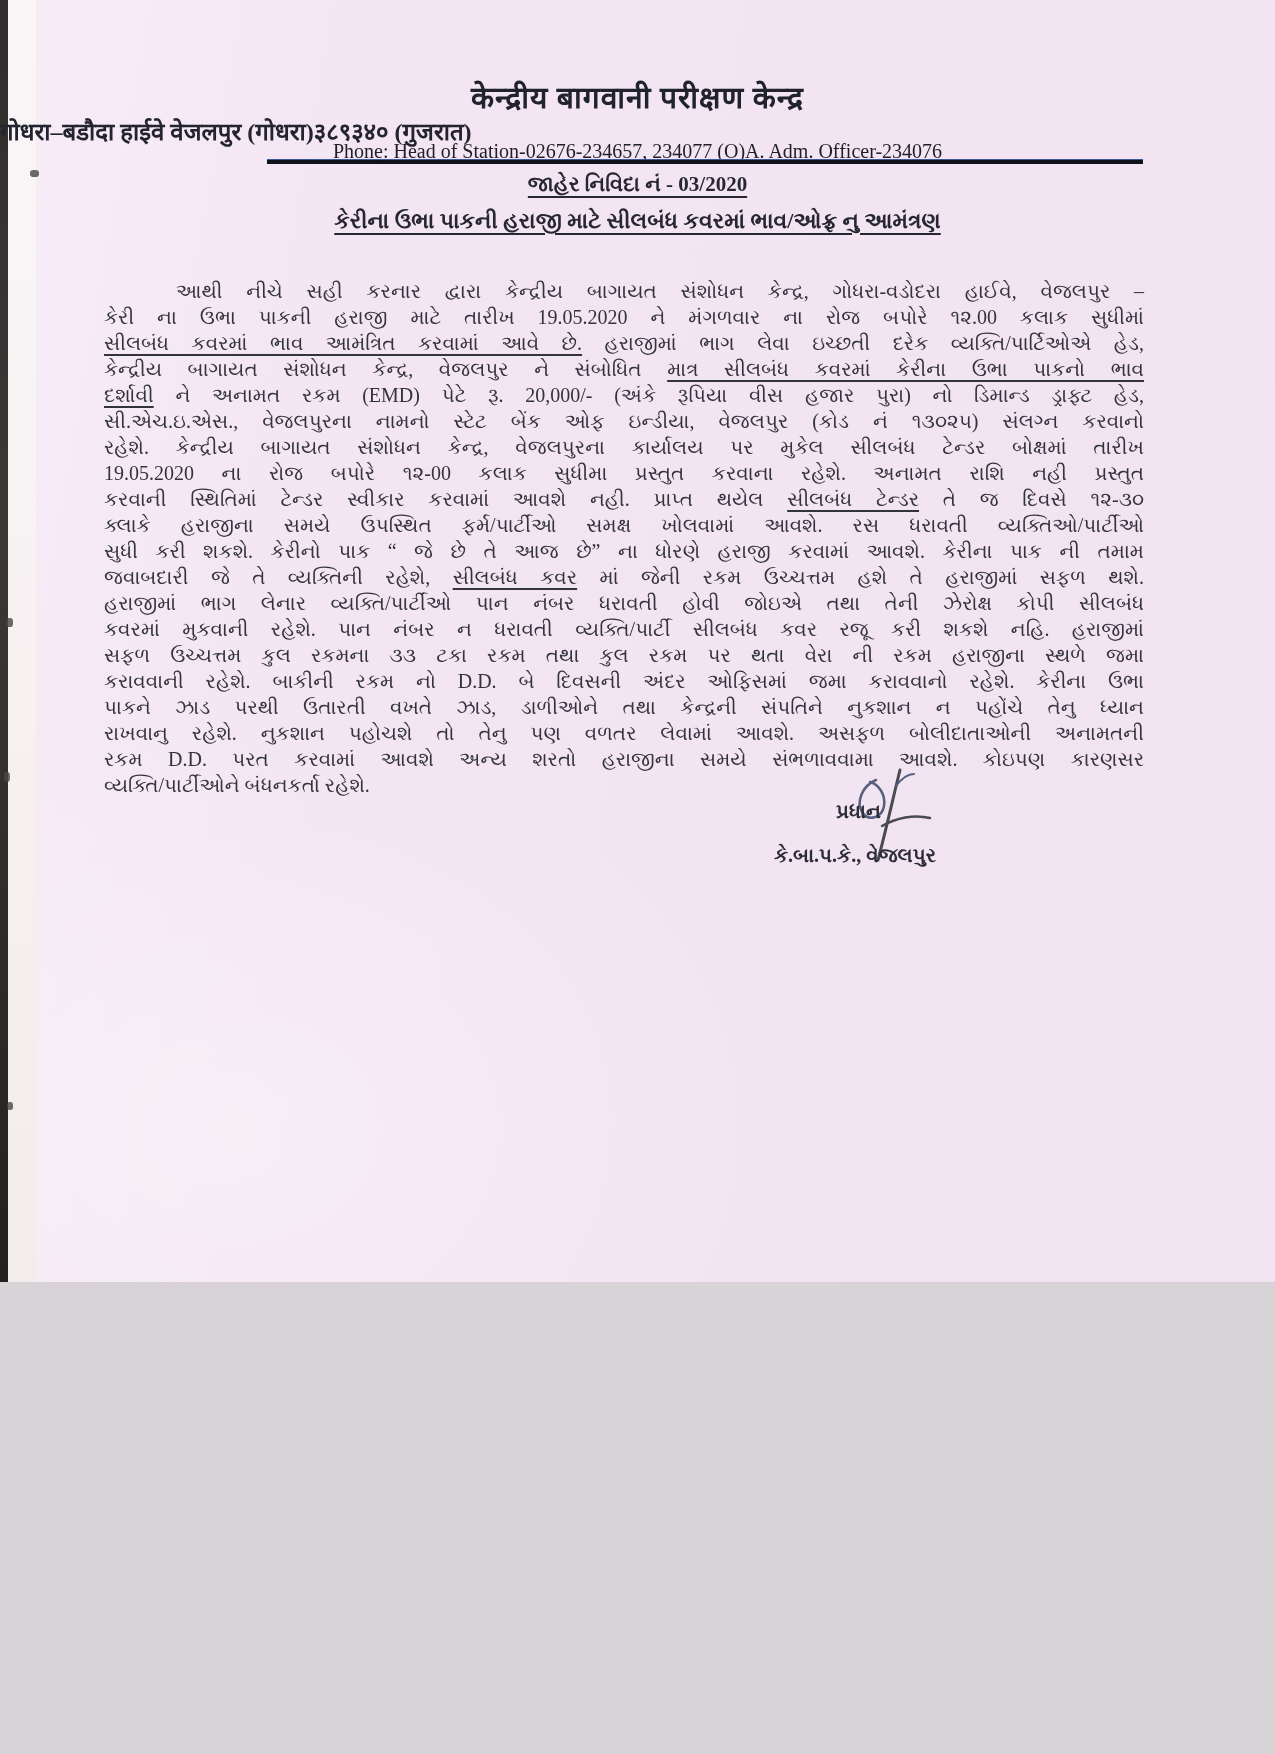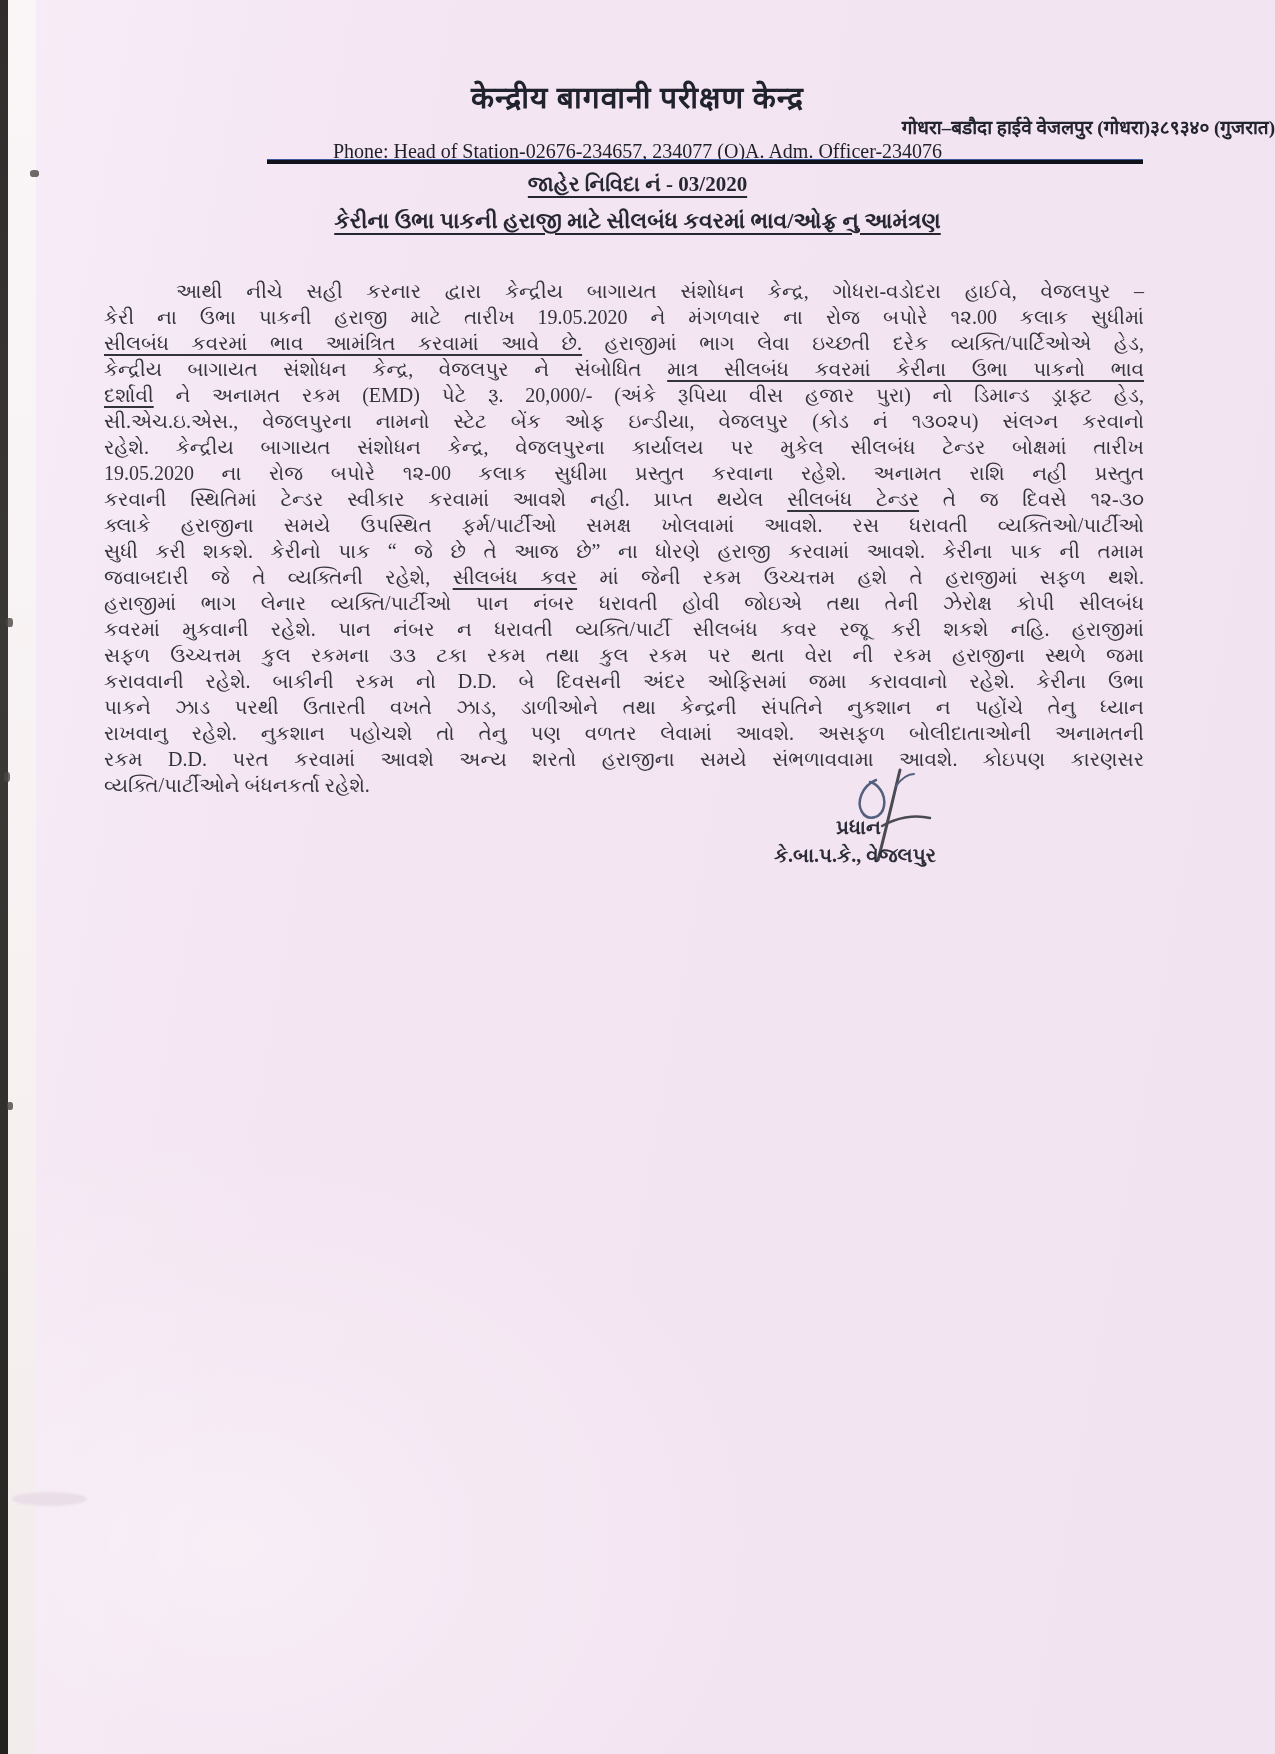--- a/index.html
+++ b/index.html
@@ -1,21 +1,21 @@
 <!DOCTYPE html>
 <html><head>
 <meta charset="utf-8">
 <style>
   html, body { margin: 0; padding: 0; background: #d8d3d6; }
   * { box-sizing: border-box; }
 
   .page {
     position: relative;
     width: 1275px;
-    height: 1754px;
+    height: 1282px;
     margin: 0 auto;
     background:
       radial-gradient(ellipse 900px 700px at 18% 88%, rgba(255,255,255,0.35), rgba(255,255,255,0) 60%),
       linear-gradient(100deg, #f7edf7 0%, #f3e5f2 30%, #f2e3f1 100%);
     overflow: hidden;
     font-family: "Liberation Serif", "DejaVu Serif", serif;
     color: #2e2e38;
   }
 
   
@@ -36,21 +36,21 @@
   .content { position: absolute; left: 0; top: 0; width: 100%; }
 
   
   .org-name {
     position: absolute; top: 76px; left: 0; width: 100%;
     text-align: center; font-size: 30px; font-weight: 700; color: #20222e;
     letter-spacing: 1px;
   }
   .org-address {
     position: absolute; top: 114px; left: 0; width: 100%;
-    text-align: right; font-size: 19px; font-weight: 700; color: #23242f;
+    text-align: left; font-size: 24px; font-weight: 700; color: #23242f;
   }
   .phone-line {
     position: absolute; top: 140px; left: 0; width: 100%;
     text-align: center; font-size: 20px; color: #1e1f28;
   }
   .header-rule {
     position: absolute; top: 160px; left: 267px; width: 876px; height: 4px;
     background: #10121c;
     box-shadow: 0 -1px 0 #3d57a0;
   }
@@ -86,21 +86,21 @@
   .body-line span.u {
     text-decoration: underline;
     text-decoration-thickness: 1.5px;
     text-underline-offset: 4px;
   }
 
   
   .sig-wrap { position: absolute; top: 768px; left: 760px; width: 260px; height: 120px; }
   .sig-svg { position: absolute; left: 78px; top: 0; }
   .sig-title {
-    position: absolute; left: 76px; top: 48px;
+    position: absolute; left: 76px; top: 32px;
     font-size: 20px; font-weight: 700; color: #2c2d38;
   }
   .sig-office {
     position: absolute; left: 14px; top: 76px; width: 240px;
     font-size: 20px; font-weight: 700; color: #2c2d38;
   }
 </style>
 </head>
 <body>
 

